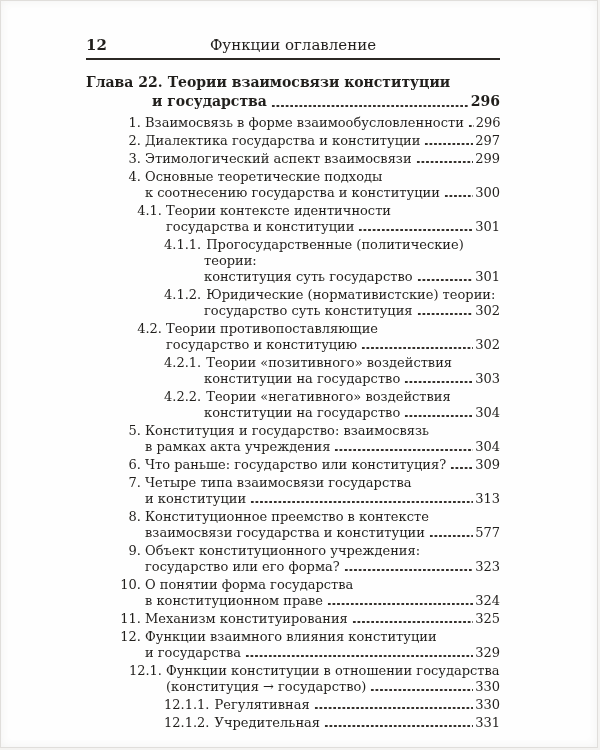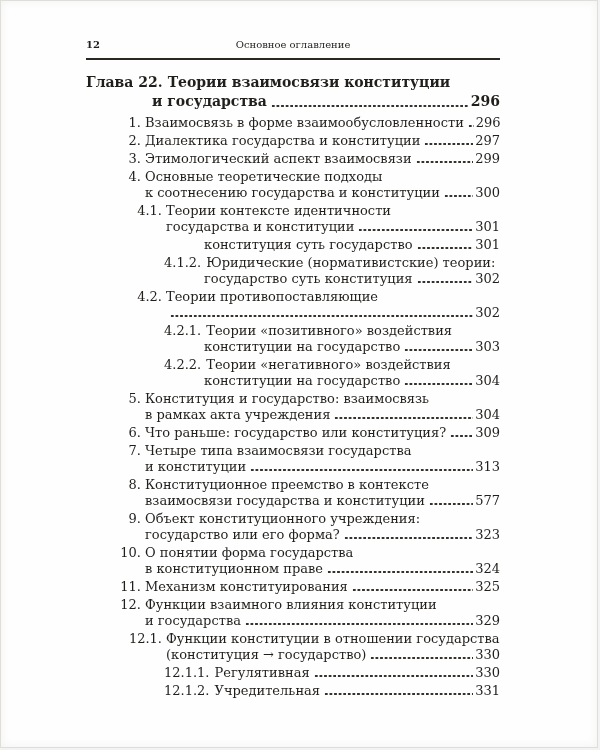--- a/index.html
+++ b/index.html
@@ -18,21 +18,21 @@
     overflow:hidden;
     color:#211f1c;
   }
   
   .header{
     position:relative;
     margin:36px 97px 0 85px;
     padding-bottom:5px;
     border-bottom:2px solid #2b2824;
     height:16px;
-    font-size:10px;
+    font-size:15px;
     line-height:16px;
   }
   .header .pagenum{
     position:absolute;left:0;top:0;
     font-weight:bold;
   }
   .header .running{
     position:absolute;left:0;right:0;top:0;
     text-align:center;
   }
@@ -86,21 +86,21 @@
   .toc-entry.lvl3{padding-left:118px;}
   .lvl3 .num{margin-left:-40px;min-width:35px;margin-right:5px;text-align:left;}
 </style>
 </head>
 <body>
 
 <div class="page">
 
   <div class="header">
     <span class="pagenum">12</span>
-    <span class="running">Основное оглавление</span>
+    <span class="running">Функции оглавление</span>
   </div>
 
   <div class="toc">
 
     <div class="toc-entry chapter">
       <div class="line"><span class="num">Глава 22.</span><span class="t">Теории взаимосвязи конституции</span></div>
       <div class="line last">
         <span class="t">и государства</span>
         <span class="leader"></span>
         <span class="pg">296</span>
@@ -142,37 +142,39 @@
         </div>
         <div class="toc-entry lvl2">
           <div class="line"><span class="num">4.1.</span><span class="t">Теории контексте идентичности</span></div>
           <div class="line last">
             <span class="t">государства и конституции</span>
             <span class="leader"></span>
             <span class="pg">301</span>
           </div>
         </div>
         <div class="toc-entry lvl3">
+          <div class="line"><span class="num">4.1.1.</span><span class="t">Прогосударственные (политические) теории:</span></div>
           <div class="line last">
             <span class="t">конституция суть государство</span>
             <span class="leader"></span>
             <span class="pg">301</span>
           </div>
         </div>
         <div class="toc-entry lvl3">
           <div class="line"><span class="num">4.1.2.</span><span class="t">Юридические (нормативистские) теории:</span></div>
           <div class="line last">
             <span class="t">государство суть конституция</span>
             <span class="leader"></span>
             <span class="pg">302</span>
           </div>
         </div>
         <div class="toc-entry lvl2">
           <div class="line"><span class="num">4.2.</span><span class="t">Теории противопоставляющие</span></div>
           <div class="line last">
+            <span class="t">государство и конституцию</span>
             <span class="leader"></span>
             <span class="pg">302</span>
           </div>
         </div>
         <div class="toc-entry lvl3">
           <div class="line"><span class="num">4.2.1.</span><span class="t">Теории «позитивного» воздействия</span></div>
           <div class="line last">
             <span class="t">конституции на государство</span>
             <span class="leader"></span>
             <span class="pg">303</span>

